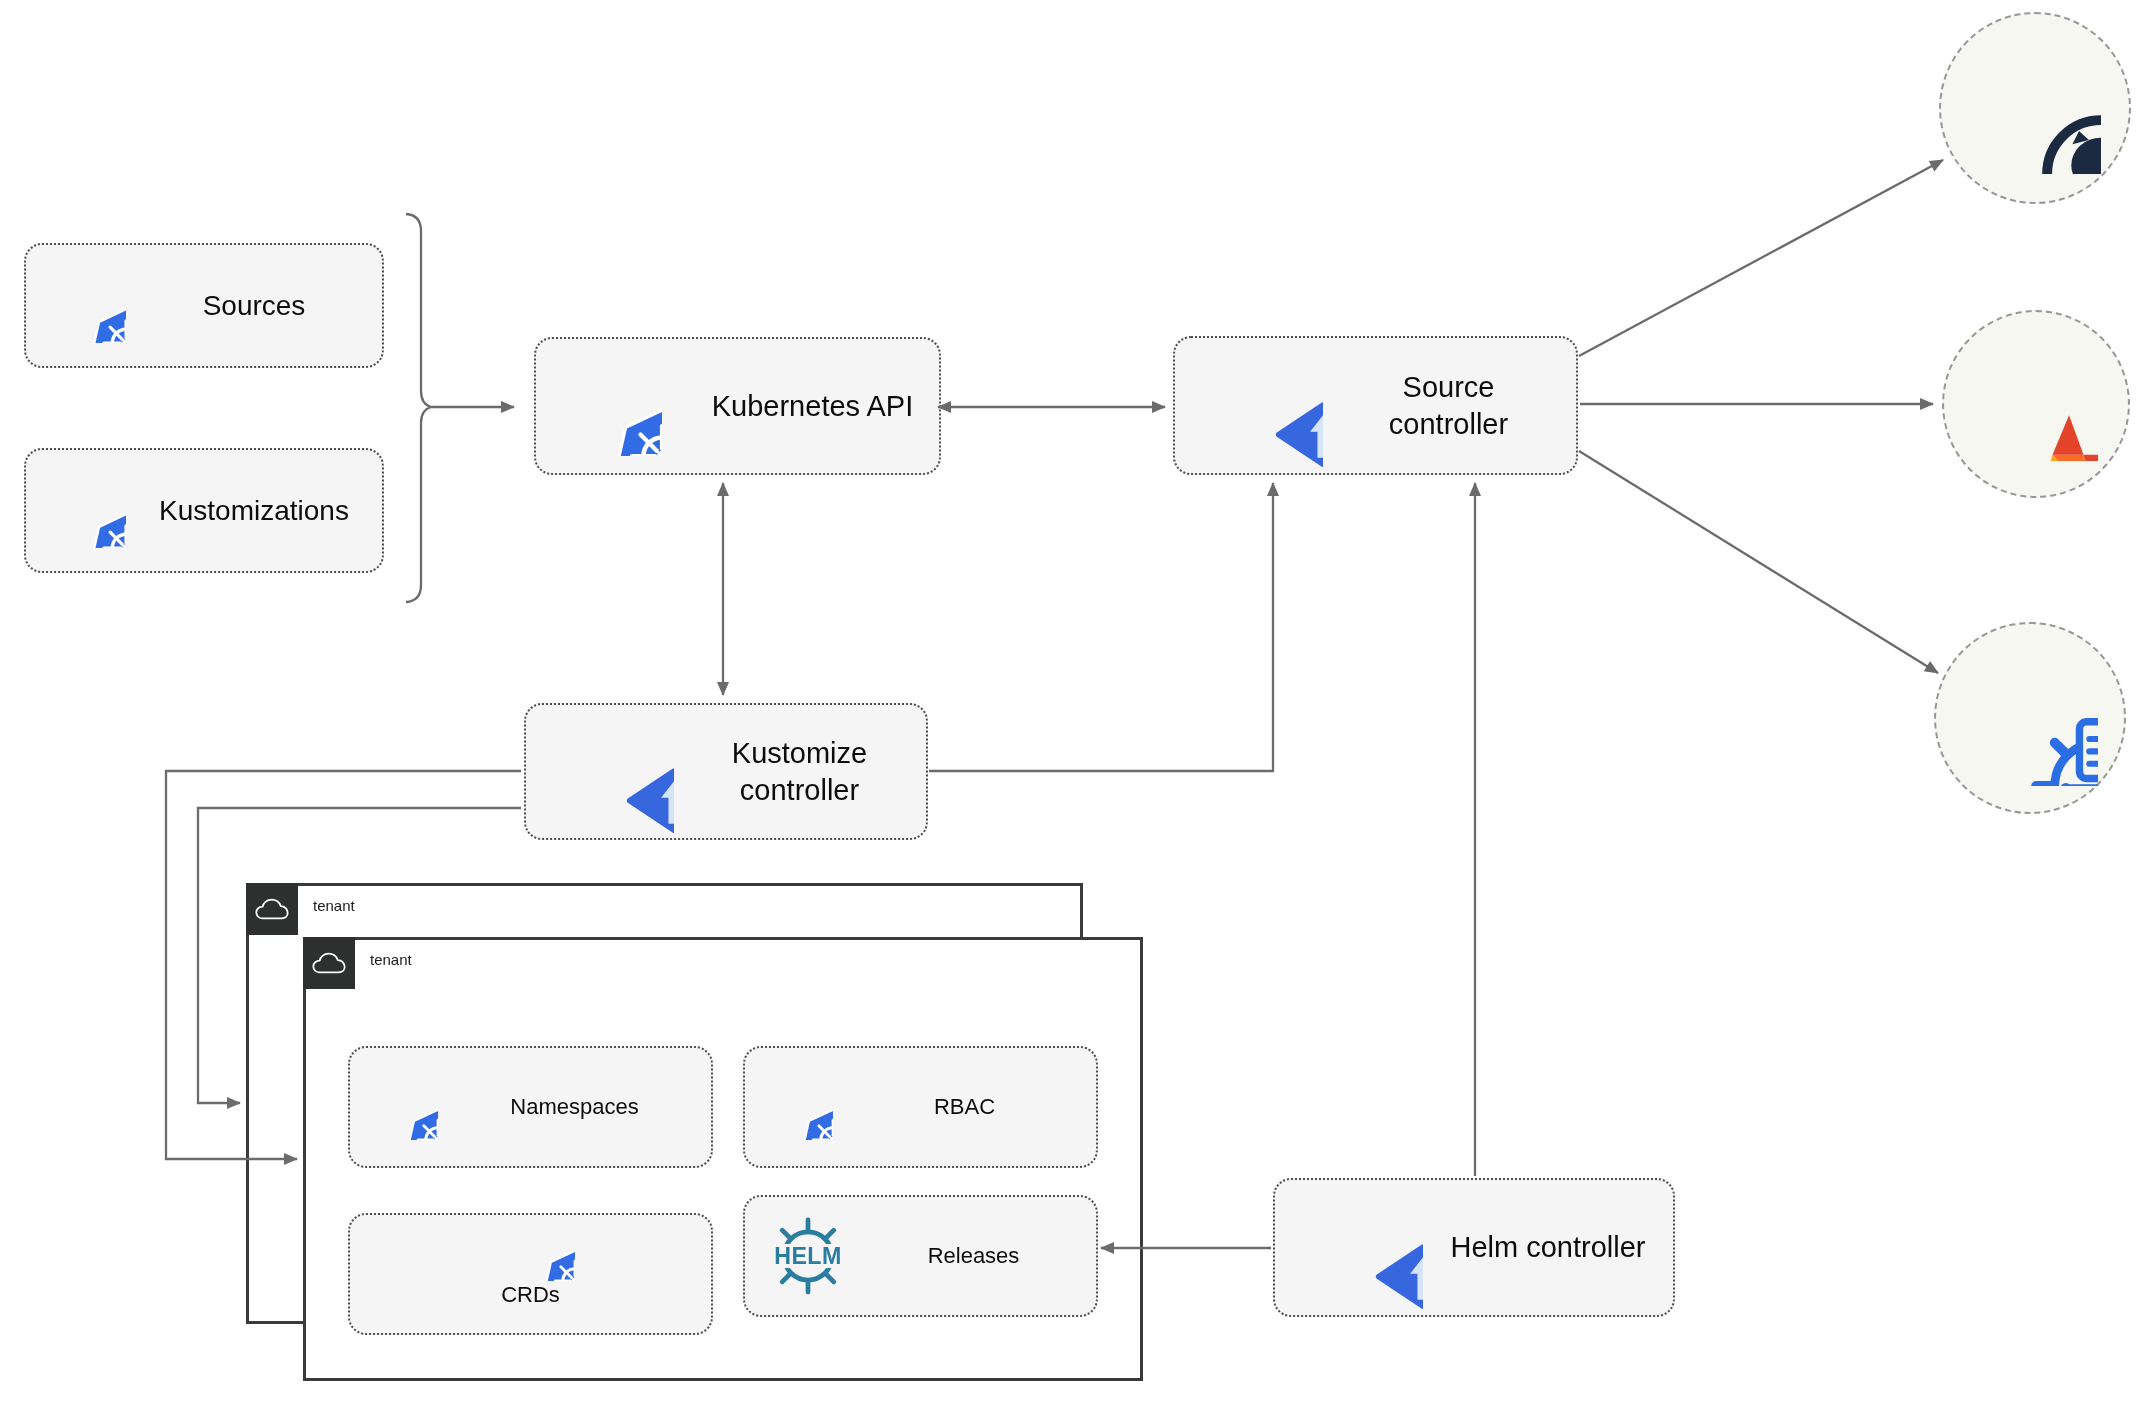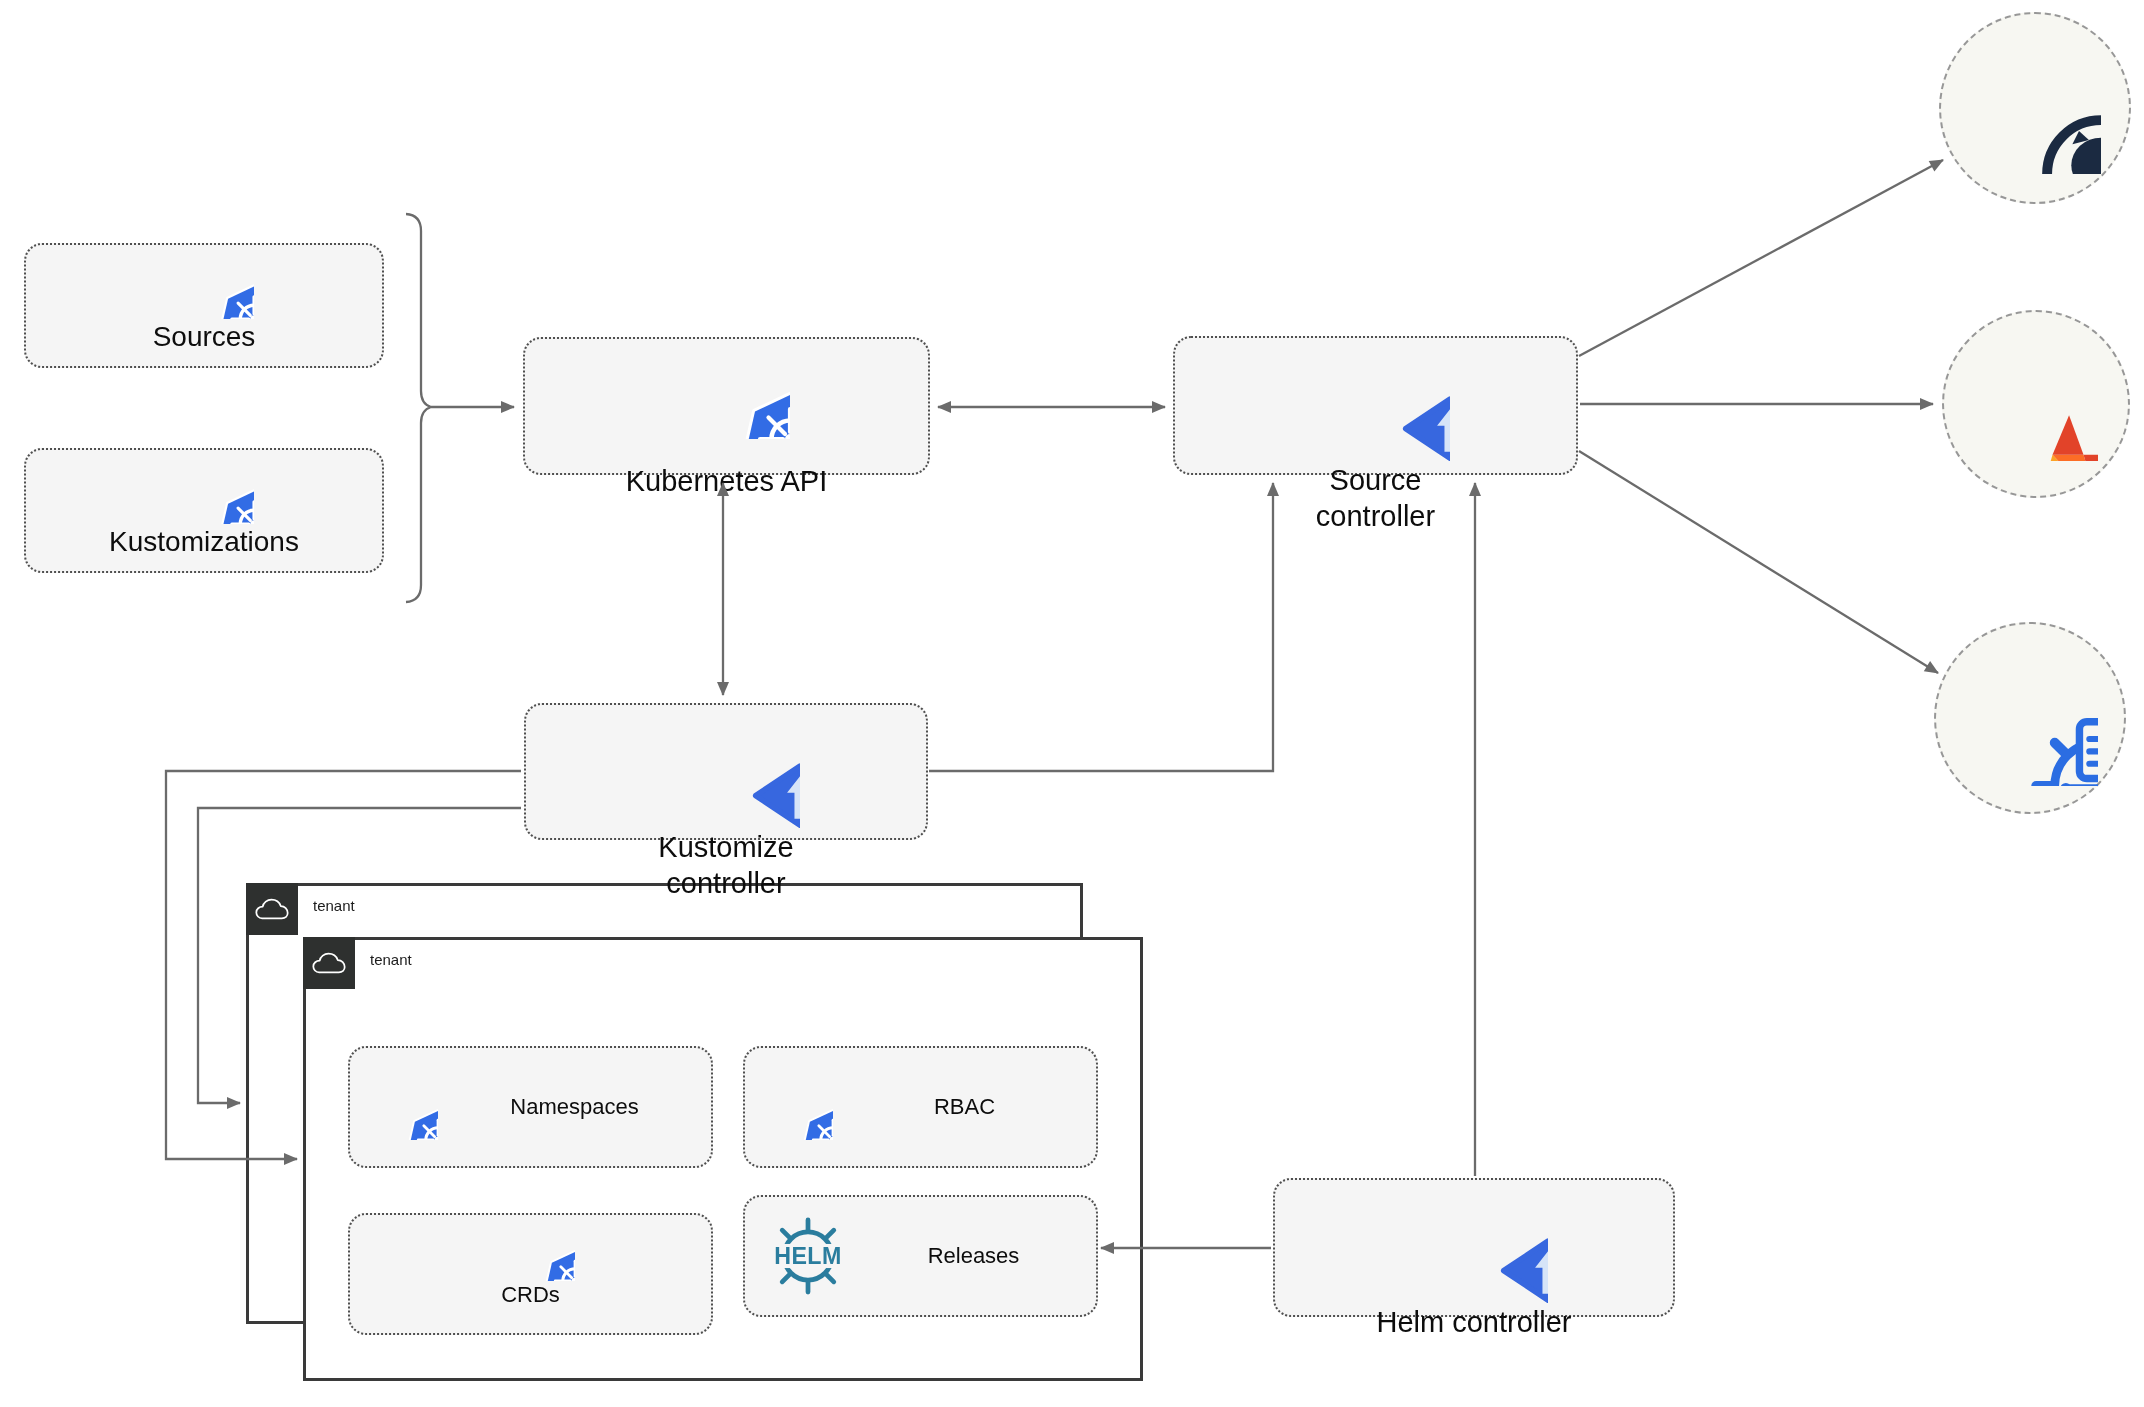--- a/index.html
+++ b/index.html
@@ -21,21 +21,21 @@
   .tenant-badge{position:absolute;left:-3px;top:-3px;width:52px;height:52px;background:#2E302F;
         display:flex;align-items:center;justify-content:center;}
   .tenant-label{position:absolute;left:64px;top:11px;font-size:15px;color:#1c1c1c;}
 
   
   .target-circle{position:absolute;border-radius:50%;background:#F7F7F2;border:2px dashed #979797;
         display:flex;align-items:center;justify-content:center;box-sizing:border-box;}
 
   
   .connectors{position:absolute;left:0;top:0;z-index:6;pointer-events:none;}
-  .z2{z-index:2;} .z3{z-index:3;} .z4{z-index:4;flex-direction:column;}
+  .z2{z-index:2;} .z3{z-index:3;} .z4{z-index:4;}
   .defs-hidden{position:absolute;width:0;height:0;overflow:hidden;}
 </style>
 </head>
 <body>
 
 <div class="canvas">
 
   <svg class="defs-hidden" aria-hidden="true">
     <defs>
       <symbol id="sym-k8s" viewBox="-50 -50 100 100">
@@ -190,21 +190,21 @@
     <span class="node-label" style="font-size:28px;">Sources</span>
   </div>
 
   <div class="pill z4" style="left:24px;top:448px;width:360px;height:125px;">
     <svg class="flux-svg" style="margin-left:26px;" width="74" height="74" viewBox="-50 -50 100 100">
         <use href="#sym-k8s"></use>
       </svg>
     <span class="node-label" style="font-size:28px;">Kustomizations</span>
   </div>
 
-  <div class="pill z4" style="left:523px;top:337px;width:407px;height:138px;gap:24px;">
+  <div class="pill z4" style="left:534px;top:337px;width:407px;height:138px;gap:24px;">
     <svg class="flux-svg" style="margin-left:26px;" width="100" height="100" viewBox="-50 -50 100 100">
         <use href="#sym-k8s"></use>
       </svg>
     <span class="node-label">Kubernetes API</span>
   </div>
 
   <div class="pill z4" style="left:1173px;top:336px;width:405px;height:139px;">
     <svg class="flux-svg" style="margin-left:52px;" width="96" height="124" viewBox="-52 -62 104 134">
         <use href="#sym-flux"></use>
       </svg>

